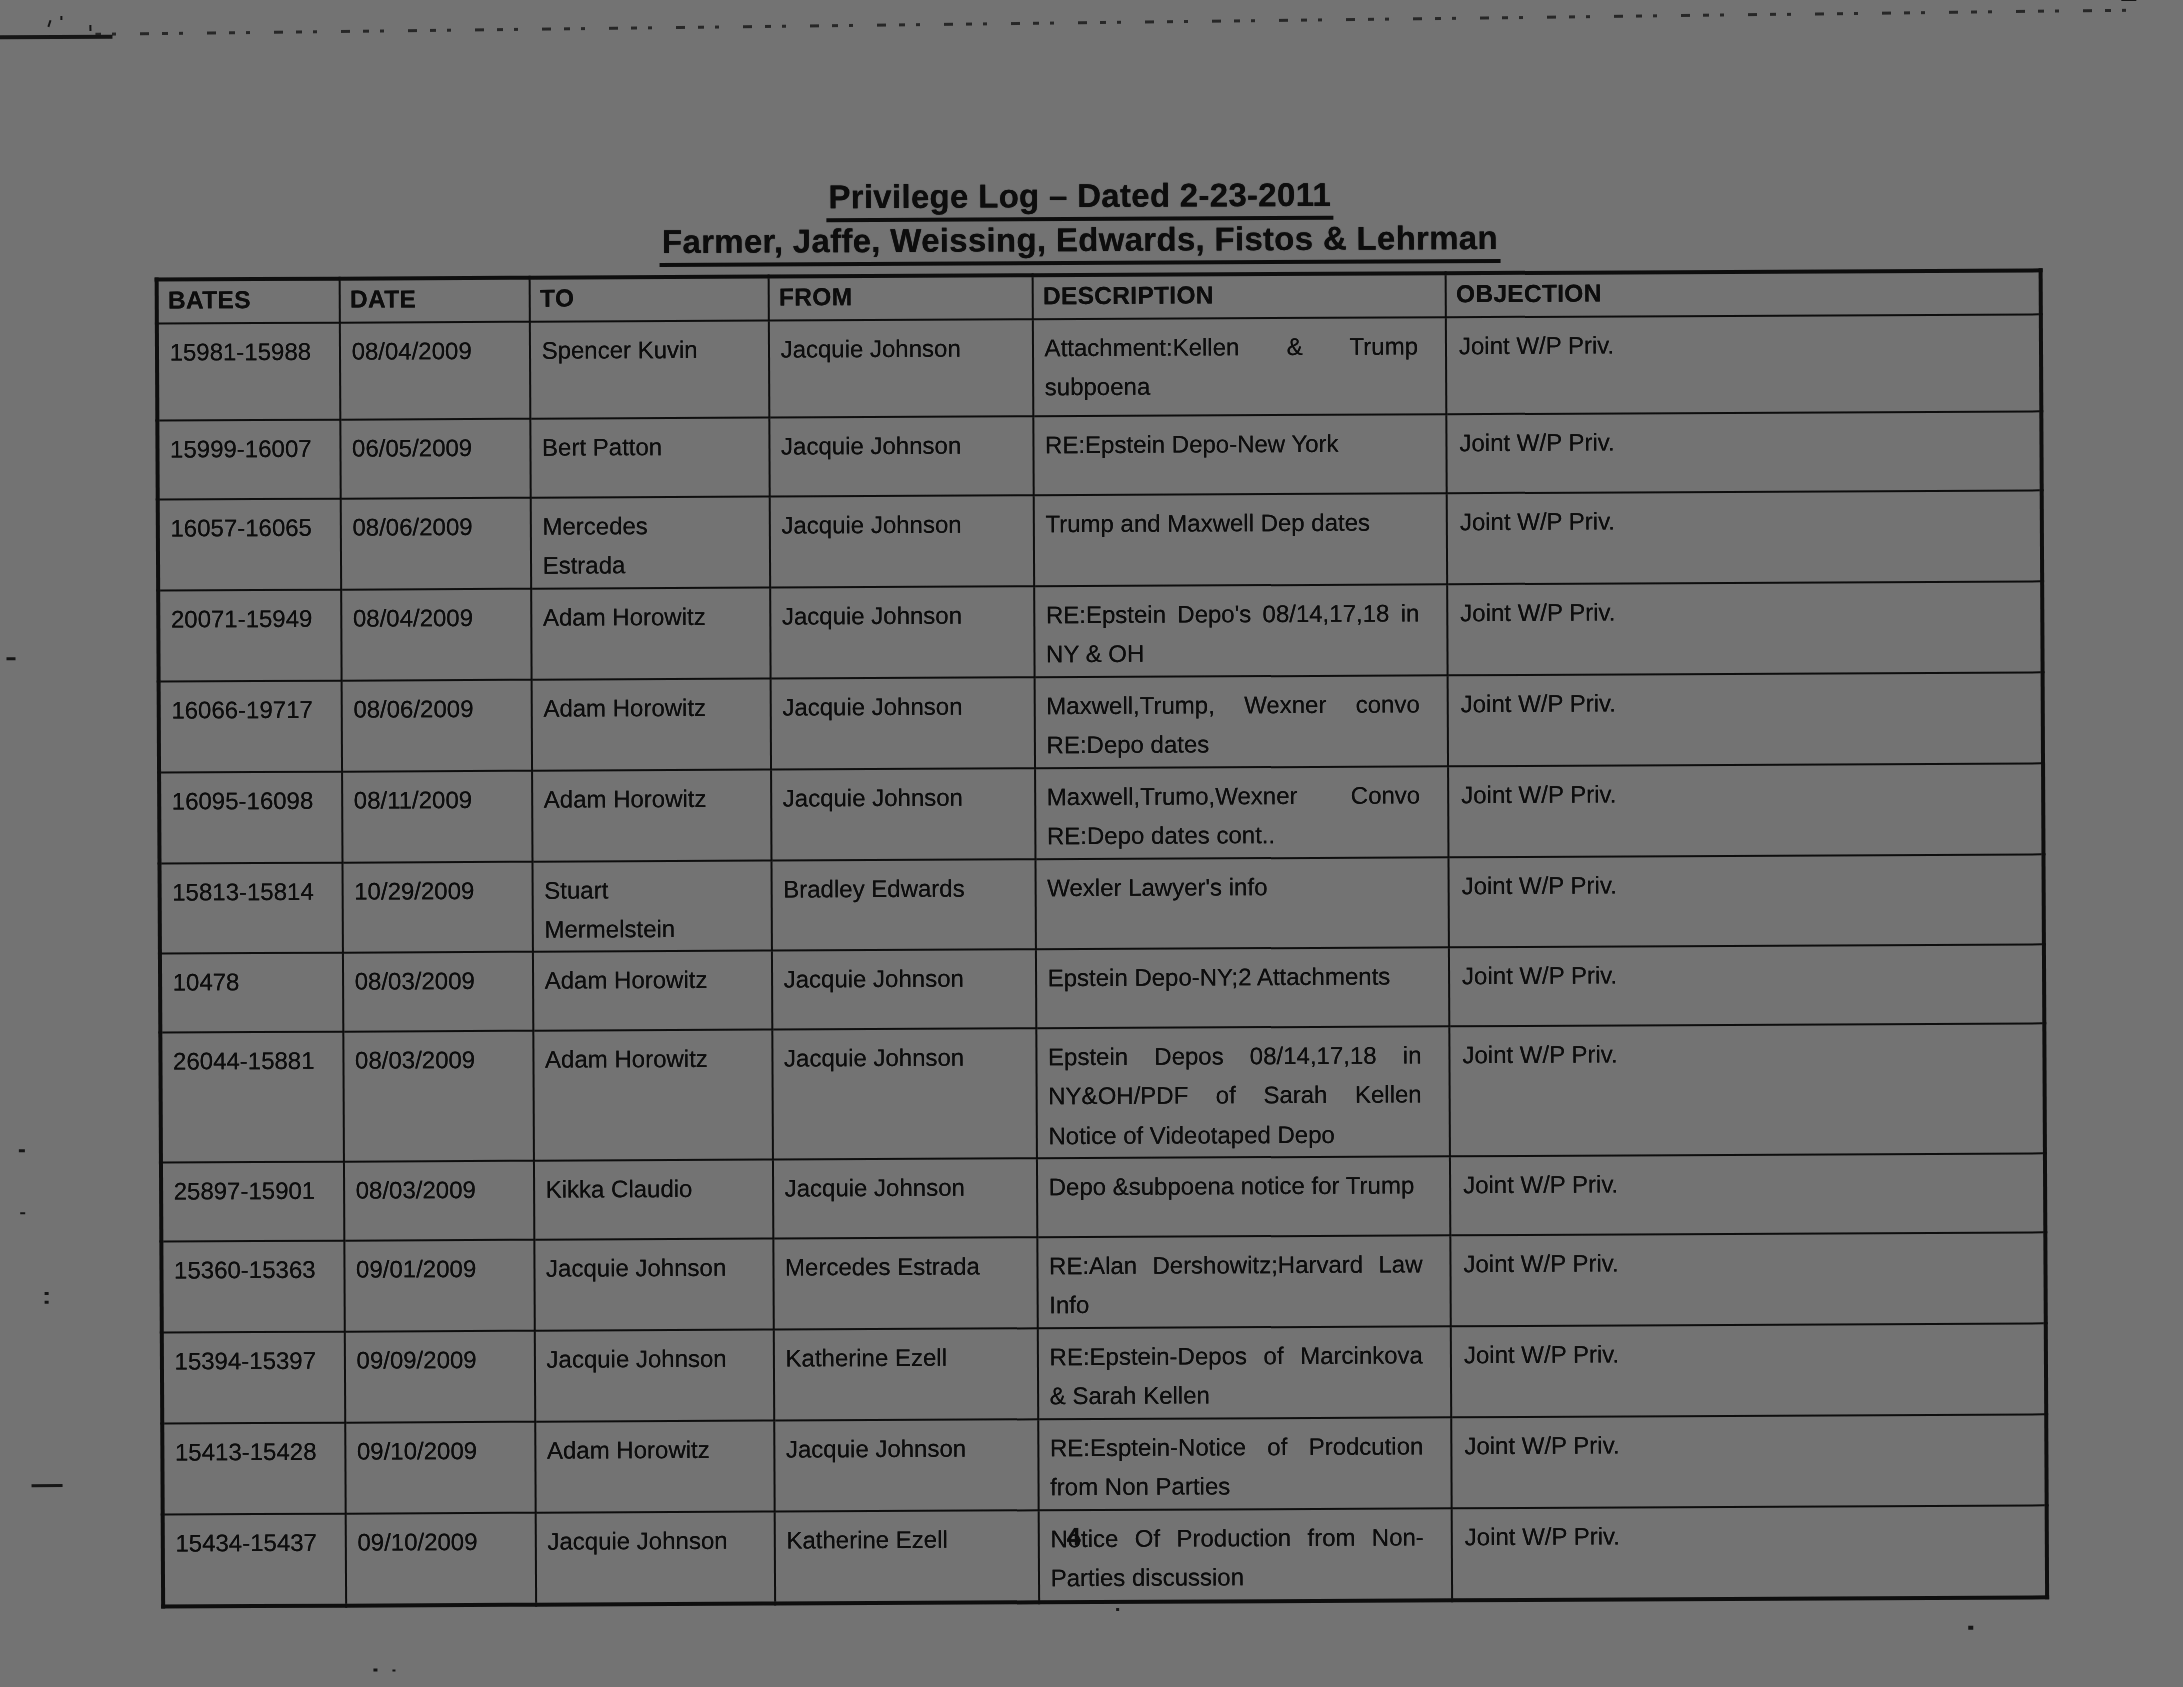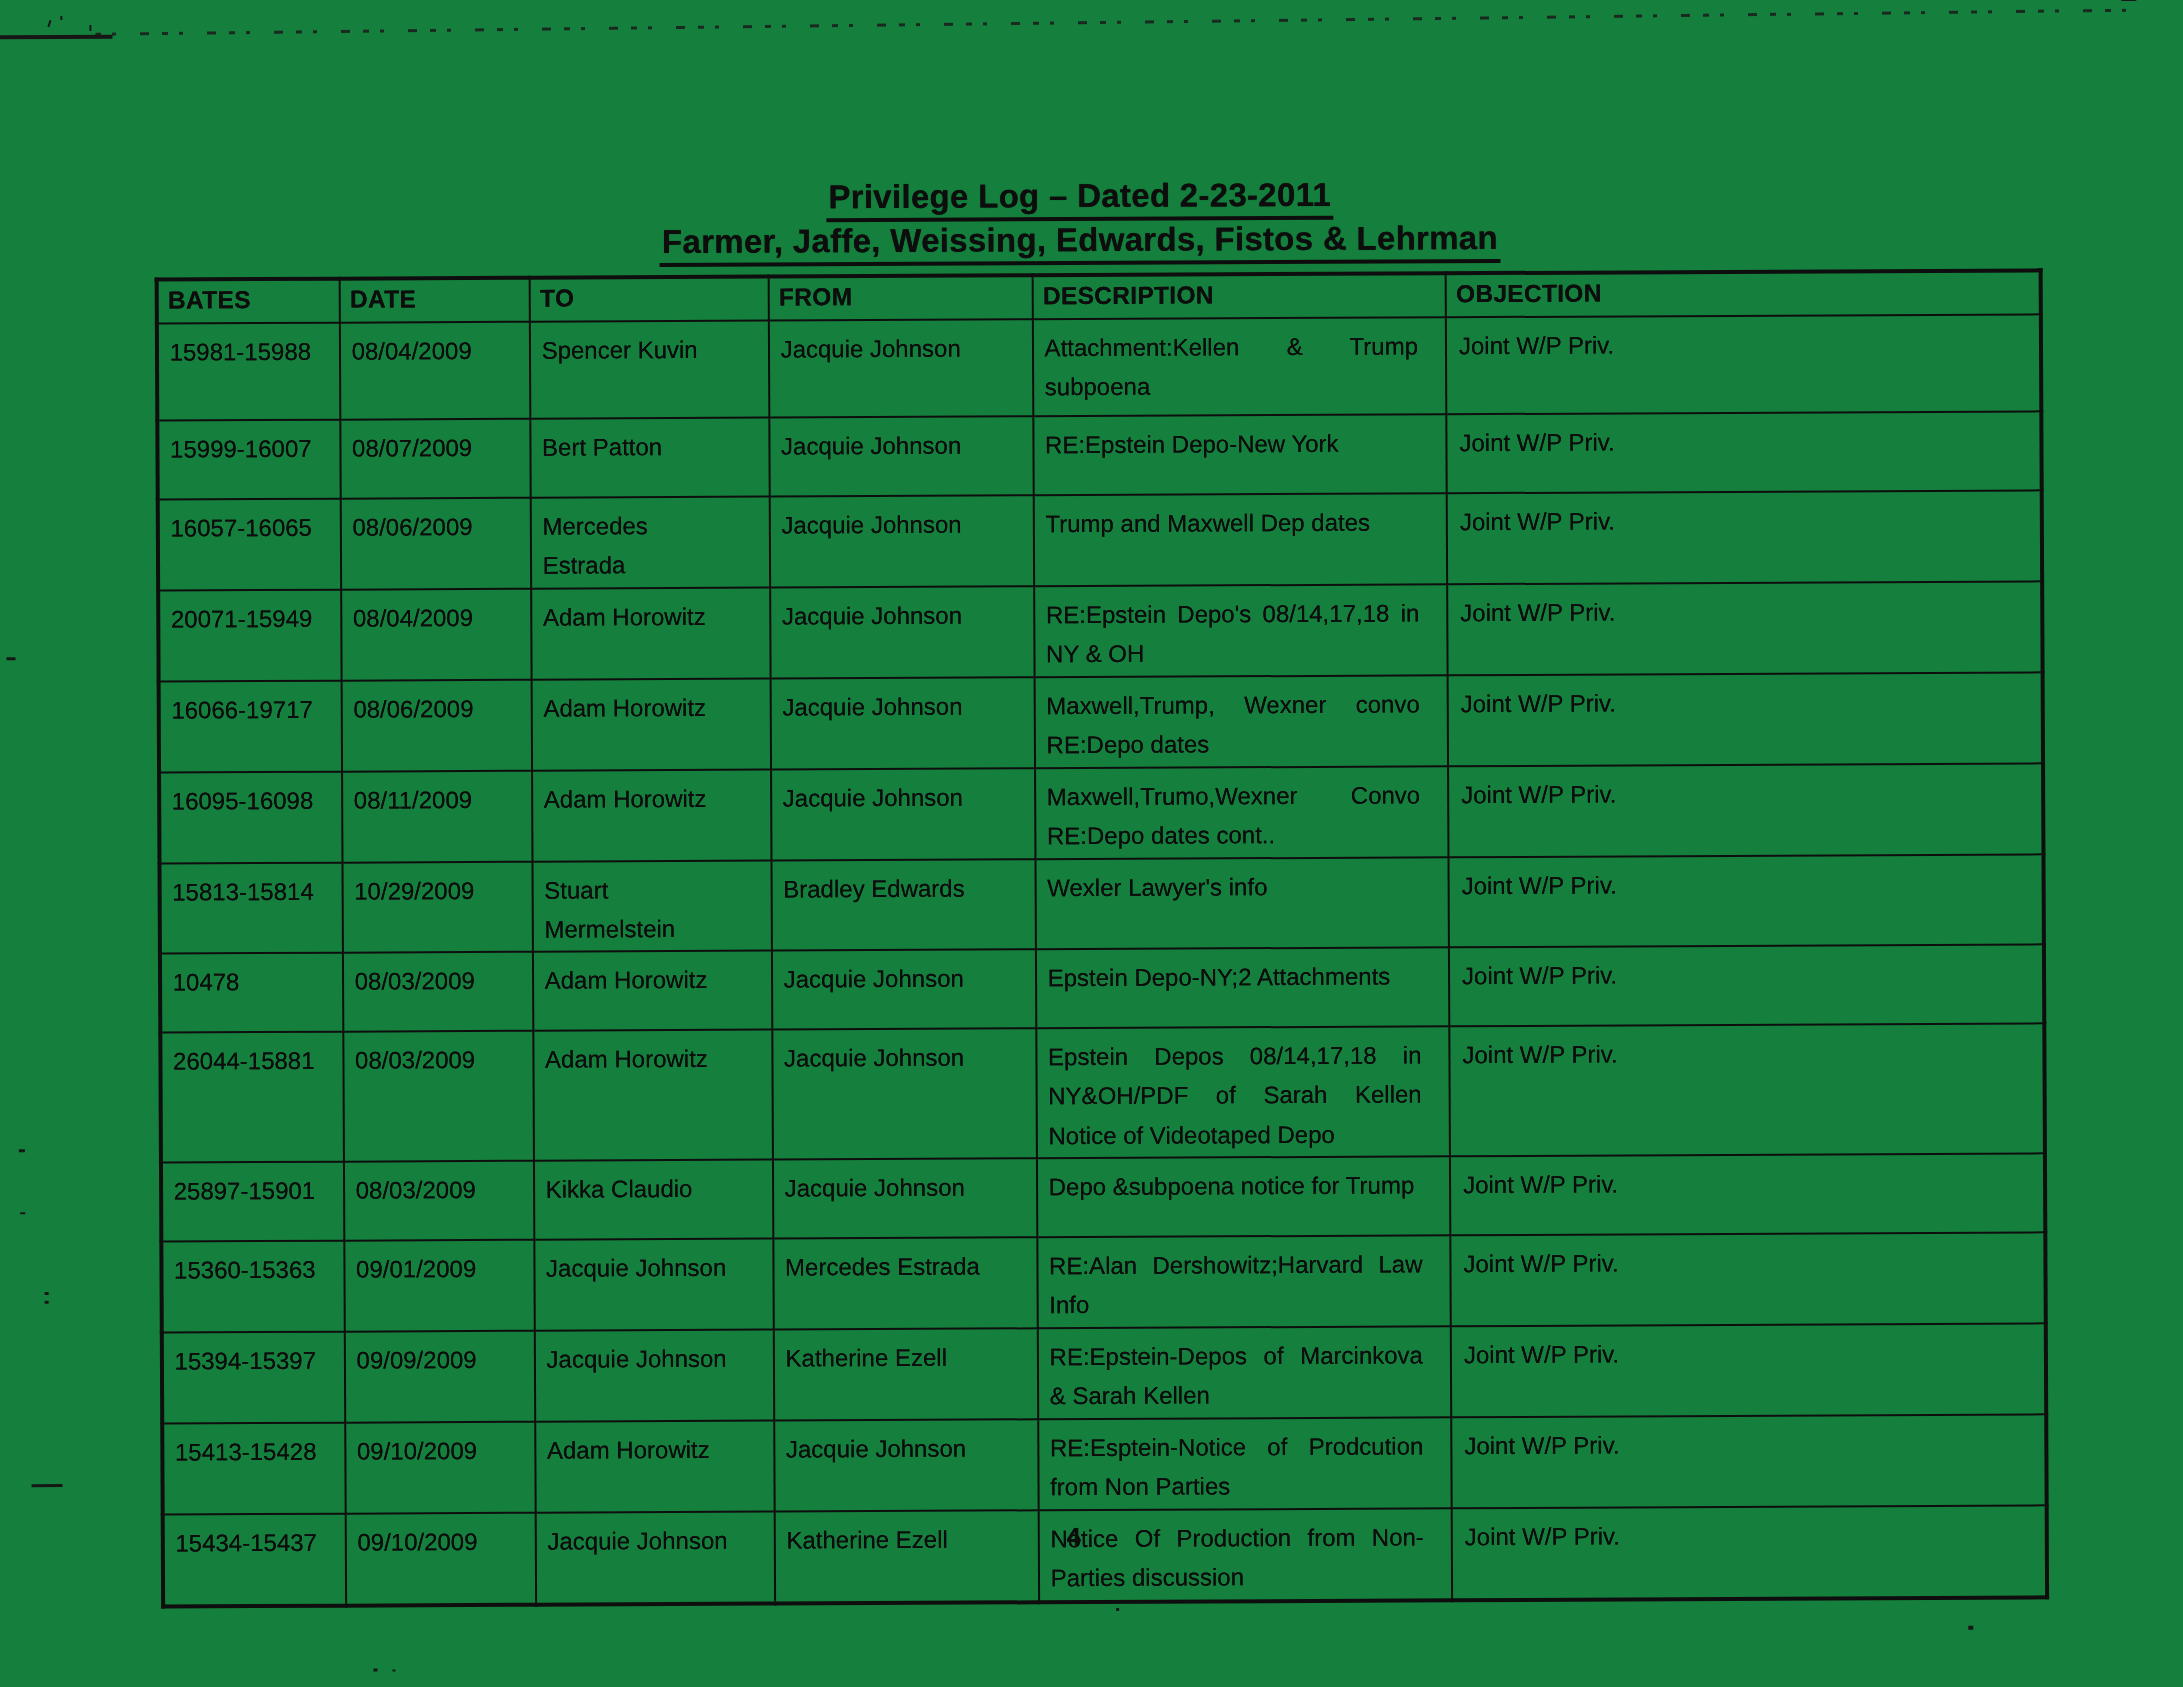--- a/index.html
+++ b/index.html
@@ -5,21 +5,21 @@
   html, body {
     margin: 0; padding: 0;
     width: 2183px; height: 1687px;
     background: #ffffff;
     font-family: "Liberation Sans", "DejaVu Sans", sans-serif;
     overflow: hidden;
   }
   .page {
     position: relative;
     width: 2183px; height: 1687px;
-    background: #15803d;
+    background: #737373;
   }
   .sheet {
     position: absolute; inset: 0;
     transform: rotate(-0.28deg);
     transform-origin: 50% 45%;
     color: #0d0d0d;
   }
   
   .artifact { position: absolute; background: #161616; }
   .scan-dash-line {
@@ -139,21 +139,21 @@
           <tr>
             <td class="cell-bates">15981-15988</td>
             <td class="cell-date">08/04/2009</td>
             <td class="cell-to">Spencer Kuvin</td>
             <td class="cell-from">Jacquie Johnson</td>
             <td class="cell-description">Attachment:Kellen &amp; Trump subpoena</td>
             <td class="cell-objection">Joint W/P Priv.</td>
           </tr>
           <tr>
             <td class="cell-bates">15999-16007</td>
-            <td class="cell-date">08/07/2009</td>
+            <td class="cell-date">06/05/2009</td>
             <td class="cell-to">Bert Patton</td>
             <td class="cell-from">Jacquie Johnson</td>
             <td class="cell-description">RE:Epstein Depo-New York</td>
             <td class="cell-objection">Joint W/P Priv.</td>
           </tr>
           <tr>
             <td class="cell-bates">16057-16065</td>
             <td class="cell-date">08/06/2009</td>
             <td class="cell-to">Mercedes Estrada</td>
             <td class="cell-from">Jacquie Johnson</td>

